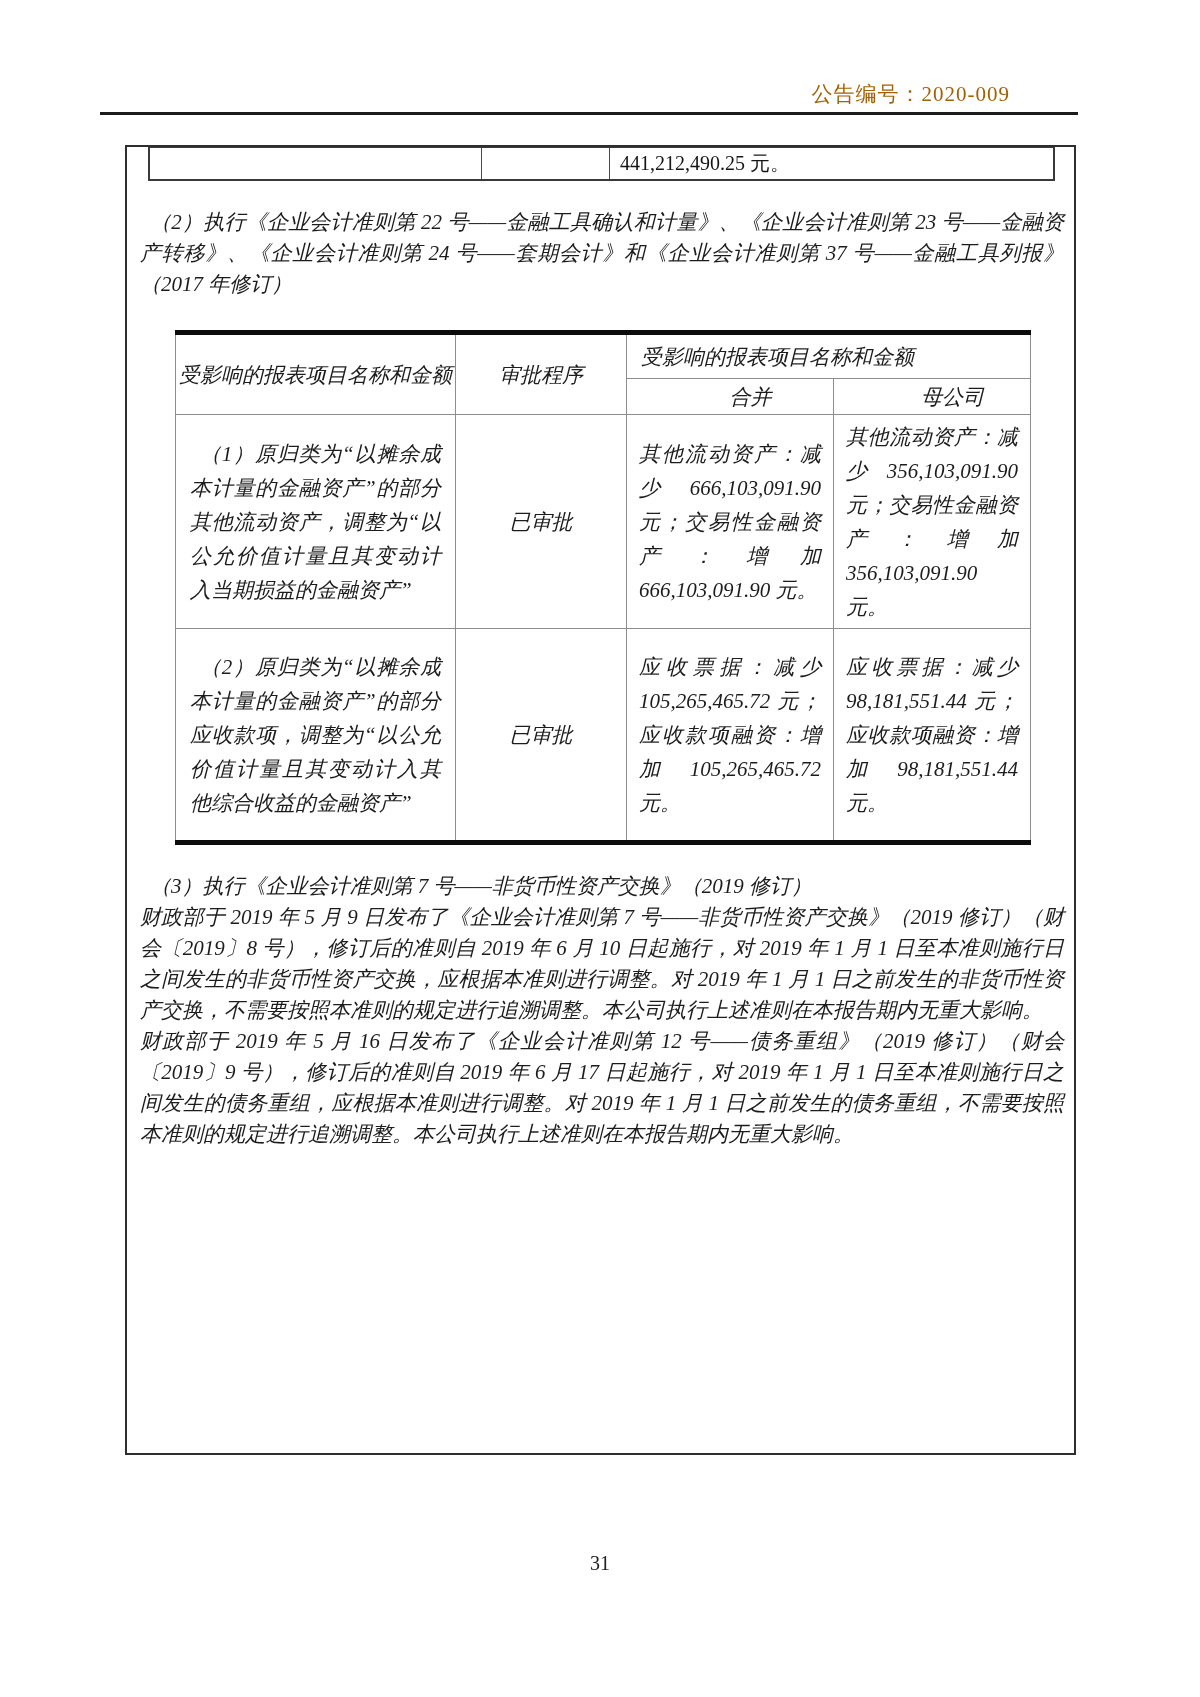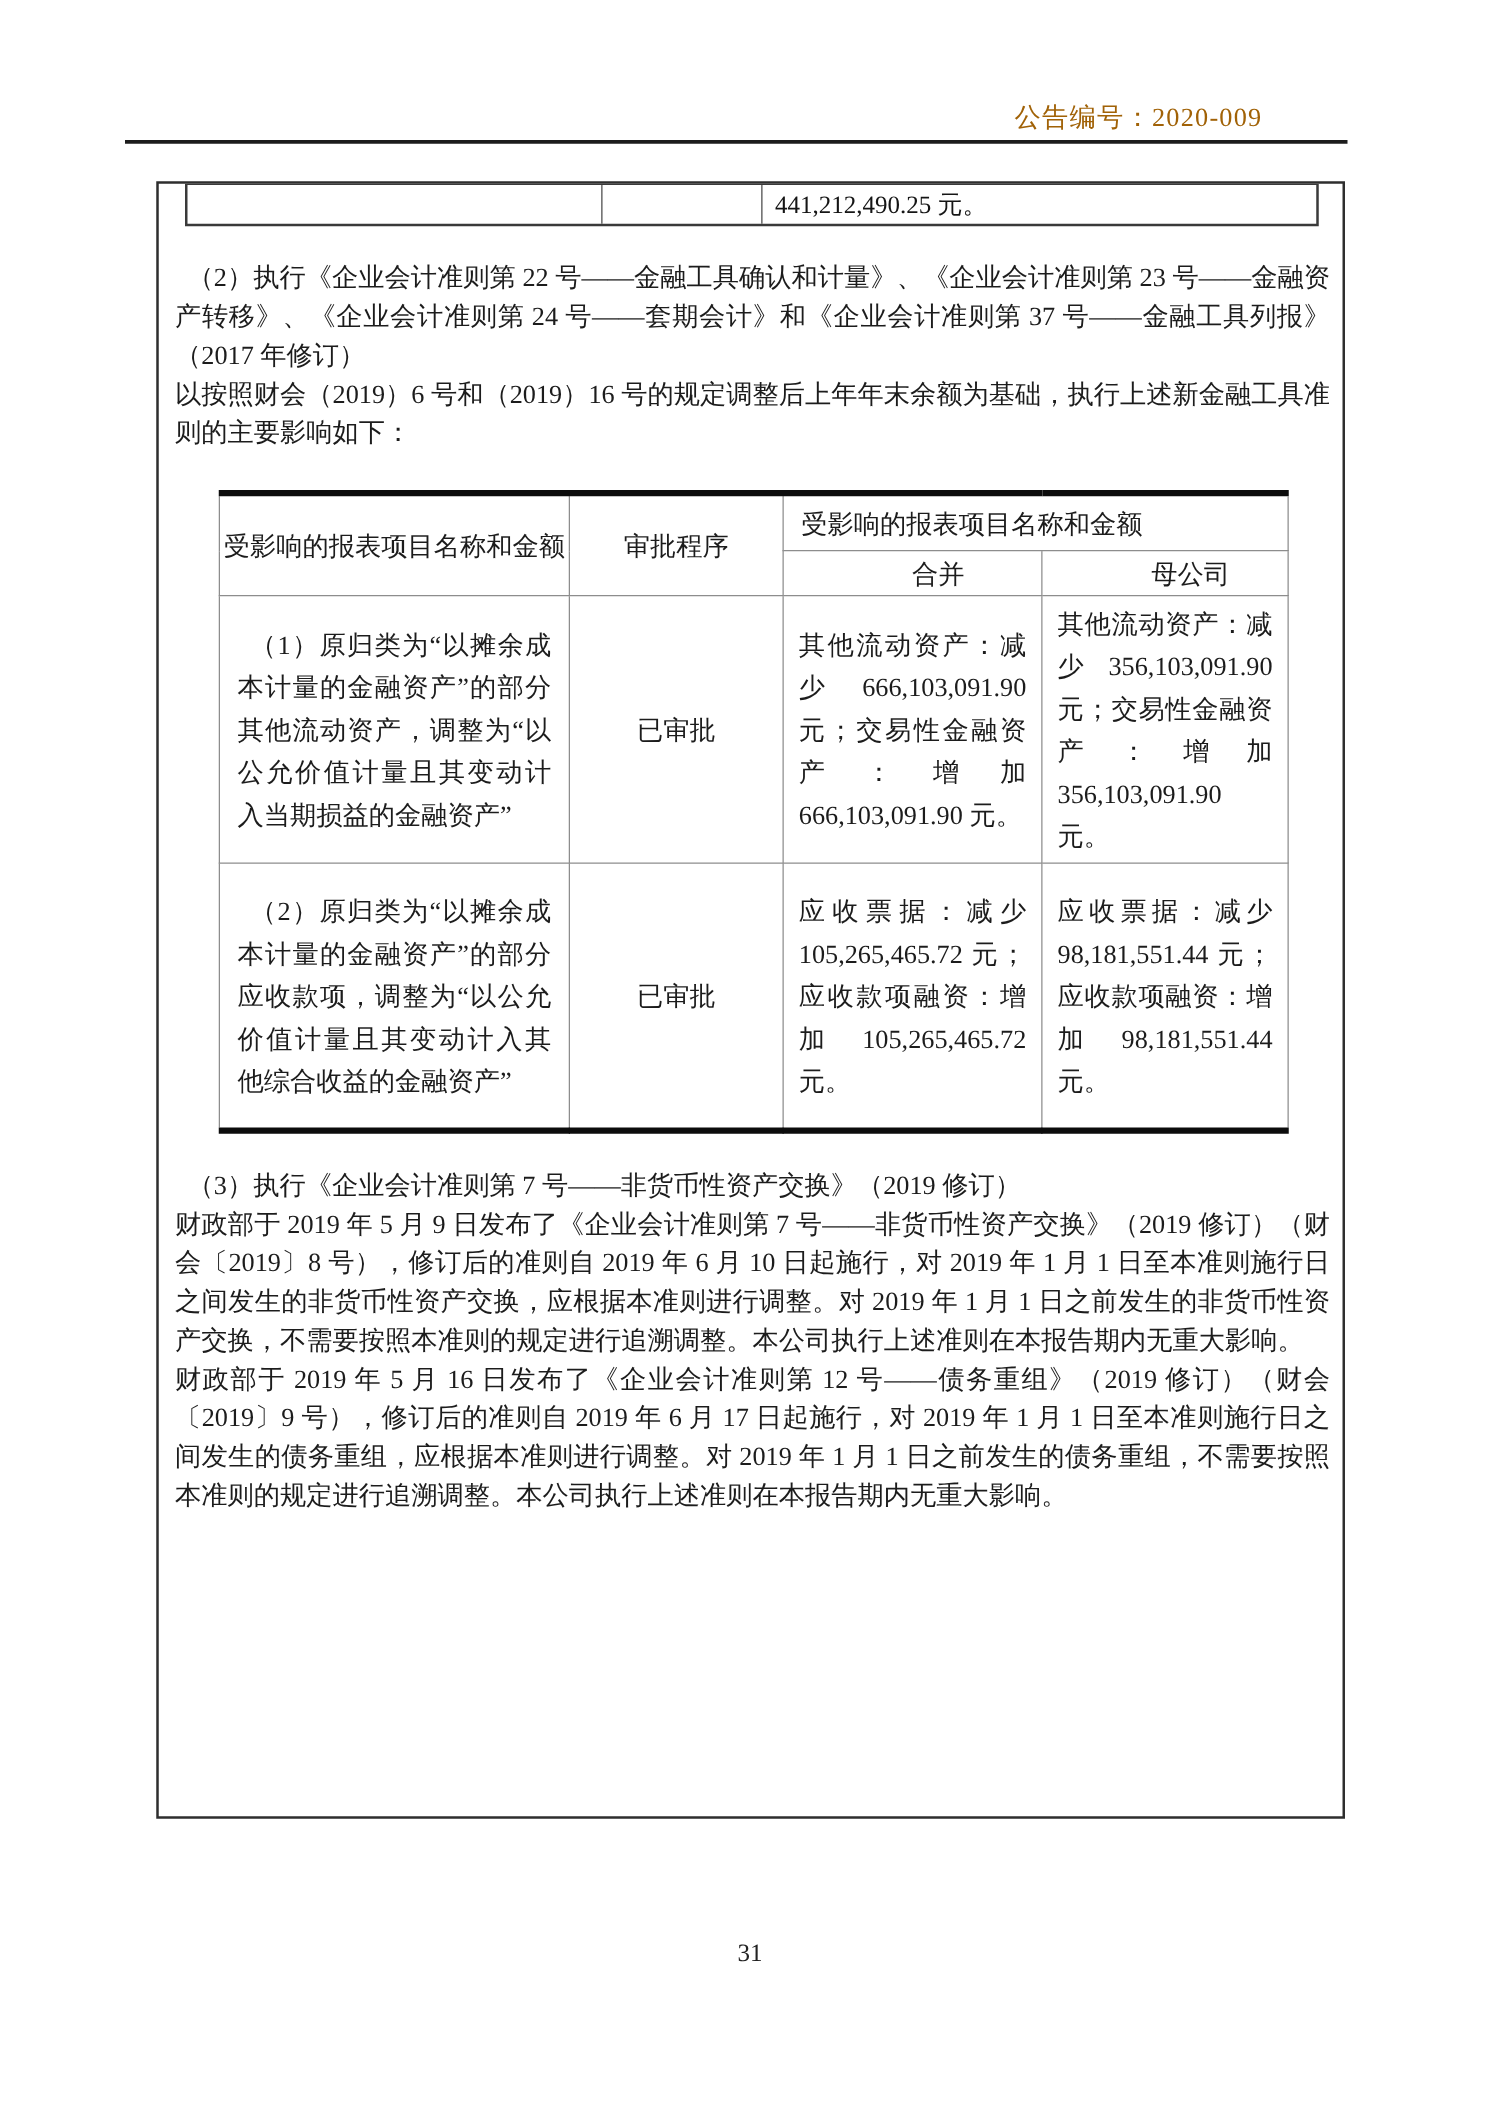--- a/index.html
+++ b/index.html
@@ -23,21 +23,21 @@
   
   .carryover-row{
     margin:0 19px 0 21px;height:34px;border:2px solid #3a3a3a;border-top-width:1px;
     display:flex;box-sizing:border-box;align-items:center;
   }
   .carryover-row .tcell{height:100%;box-sizing:border-box;display:flex;align-items:center;}
   .carryover-row .c1{width:332px;border-right:1px solid #4a4a4a;}
   .carryover-row .c2{width:128px;border-right:1px solid #4a4a4a;}
   .carryover-row .c3{flex:1;padding-left:10px;font-size:20px;color:#151515;}
   
-  .flowtext{padding:0 10px 0 13px;}
+  .flowtext{padding:0 10px 0 13px;font-style:italic;}
   .flowtext p{
     margin:0;font-size:21px;line-height:31px;text-align:justify;
     text-justify:inter-ideograph;color:#1c1c1c;
   }
   p.gap-top{margin-top:26px;}
   p.gap-top-sm{margin-top:20px;}
   p.indented{text-indent:10px;}
   
   table.policy{
     border-collapse:collapse;table-layout:fixed;width:855px;margin:30px 0 0 35px;
@@ -75,21 +75,20 @@
   <div class="content-box">
 
     <div class="carryover-row">
       <div class="tcell c1"></div>
       <div class="tcell c2"></div>
       <div class="tcell c3">441,212,490.25 元。</div>
     </div>
 
     <div class="flowtext">
       <p class="gap-top indented">（2）执行《企业会计准则第 22 号——金融工具确认和计量》、《企业会计准则第 23 号——金融资产转移》、《企业会计准则第 24 号——套期会计》和《企业会计准则第 37 号——金融工具列报》（2017 年修订）</p>
-      <p>以按照财会（2019）6 号和（2019）16 号的规定调整后上年年末余额为基础，执行上述新金融工具准则的主要影响如下：</p>
 
       <table class="policy">
         <colgroup>
             <col class="w1">
             <col class="w2">
             <col class="w3">
             <col class="w4">
           </colgroup>
         <tbody>
           <tr>

